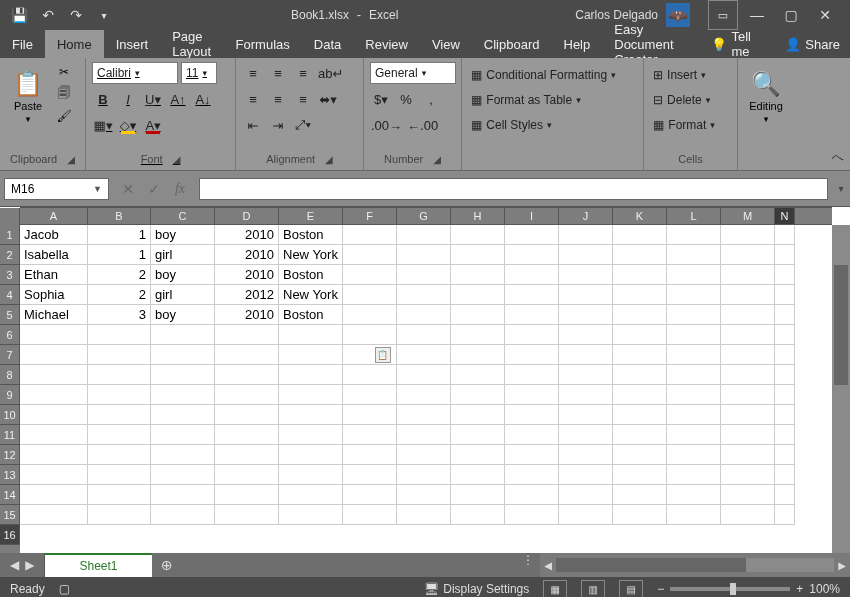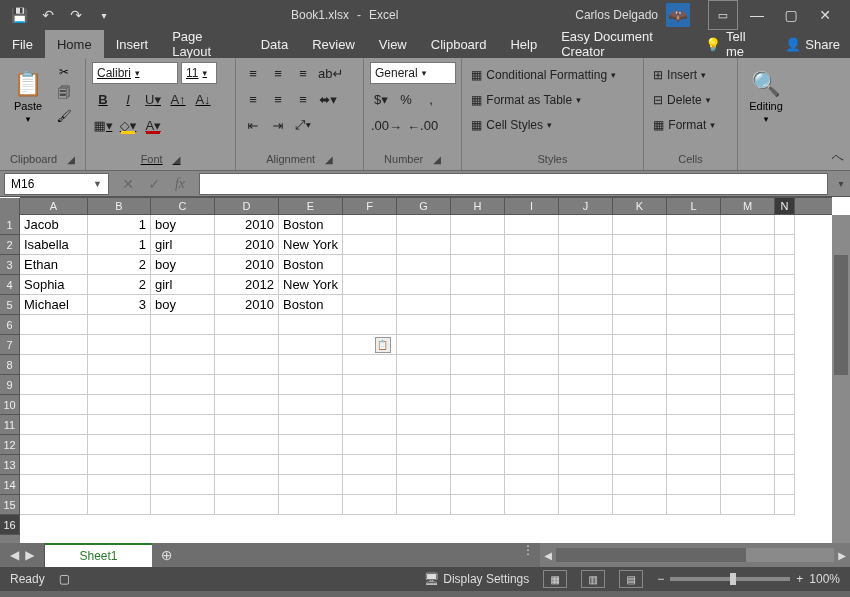--- a/index.html
+++ b/index.html
@@ -33,21 +33,21 @@
   .rb-btn { min-width: 22px; height: 22px; display: flex; align-items: center; justify-content: center; border: 1px solid transparent; cursor: pointer; font-size: 13px; color: #222; }
   .combo { height: 22px; background: #fff; border: 1px solid #777; display: flex; align-items: center; padding: 0 4px; font-size: 12px; color: #222; }
   .combo .arrow { margin-left: 4px; font-size: 9px; }
   .big-btn { width: 44px; height: 70px; display: flex; flex-direction: column; align-items: center; justify-content: center; gap: 2px; cursor: pointer; font-size:11px; }
   .big-btn .icon { font-size: 24px; }
   .mini { width: 20px; height: 20px; display:flex;align-items:center;justify-content:center;font-size:12px; cursor:pointer; }
   .txt-btn { height: 22px; display:flex; align-items:center; gap:4px; padding:0 3px; font-size:12px; cursor:pointer; color:#222; }
   .ribbon-collapse { position:absolute; right:6px; bottom:4px; font-size:12px; color:#333; cursor:pointer; }
 
   
-  .fbar { height: 26px; background: #8a8a8a; display: flex; align-items: center; border-bottom: 1px solid #555; }
+  .fbar { height: 36px; background: #8a8a8a; display: flex; align-items: center; border-bottom: 1px solid #555; }
   .namebox { width: 105px; height: 22px; background: #fff; margin-left: 4px; display: flex; align-items: center; padding: 0 6px; font-size: 12px; justify-content:space-between; border:1px solid #666; }
   .namebox .dd { font-size:9px; color:#555; }
   .fbar-btns { display:flex; align-items:center; gap:4px; margin:0 8px; color:#666; }
   .fbar-btns span { width:22px; text-align:center; font-size:14px; }
   .formula-input { flex:1; height:22px; background:#fff; border:1px solid #666; margin-right:4px; }
   .fbar-expand { width:18px; text-align:center; color:#444; font-size:10px; }
 
   
   .sheet-area { position: relative; height: 346px; background: #fff; }
   .col-headers { position:absolute; top:0; left:20px; right:18px; height:18px; display:flex; background:#7d7d7d; color:#eee; font-size:11px; border-top:1px solid #555; border-bottom:1px solid #555; }
@@ -111,20 +111,21 @@
     </div>
   </div>
 </div>
 
 <div class="ribbon-tabs">
   <div id="tabs-holder" style="display: flex;">
       <div class="tab">File</div>
       <div class="tab active">Home</div>
       <div class="tab">Insert</div>
       <div class="tab">Page Layout</div>
+      <div class="tab">Formulas</div>
       <div class="tab">Data</div>
       <div class="tab">Review</div>
       <div class="tab">View</div>
       <div class="tab">Clipboard</div>
       <div class="tab">Help</div>
       <div class="tab">Easy Document Creator</div>
     </div>
   <div class="spacer"></div>
   <div class="right-item">
     <span>💡</span>
@@ -251,23 +252,20 @@
           <span>▦</span>
           <span>Format as Table</span>
           <span style="font-size:9px;">▾</span>
         </div>
       <div class="txt-btn">
           <span>▦</span>
           <span>Cell Styles</span>
           <span style="font-size:9px;">▾</span>
         </div>
     </div>
-    <div class="group-label">
-        <span>Styles</span>
-      </div>
   </div>
 
   <div class="group" style="width:94px;">
     <div class="group-body vstack" style="gap:3px; padding-top:2px;">
       <div class="txt-btn">
           <span>⊞</span>
           <span>Insert</span>
           <span style="font-size:9px;">▾</span>
         </div>
       <div class="txt-btn">

